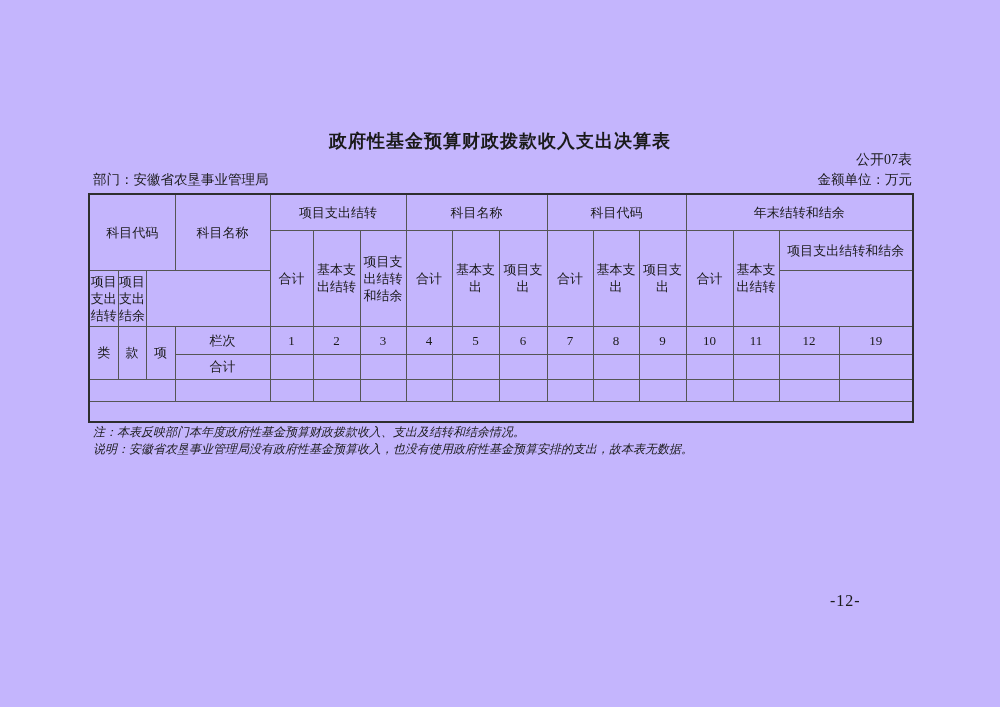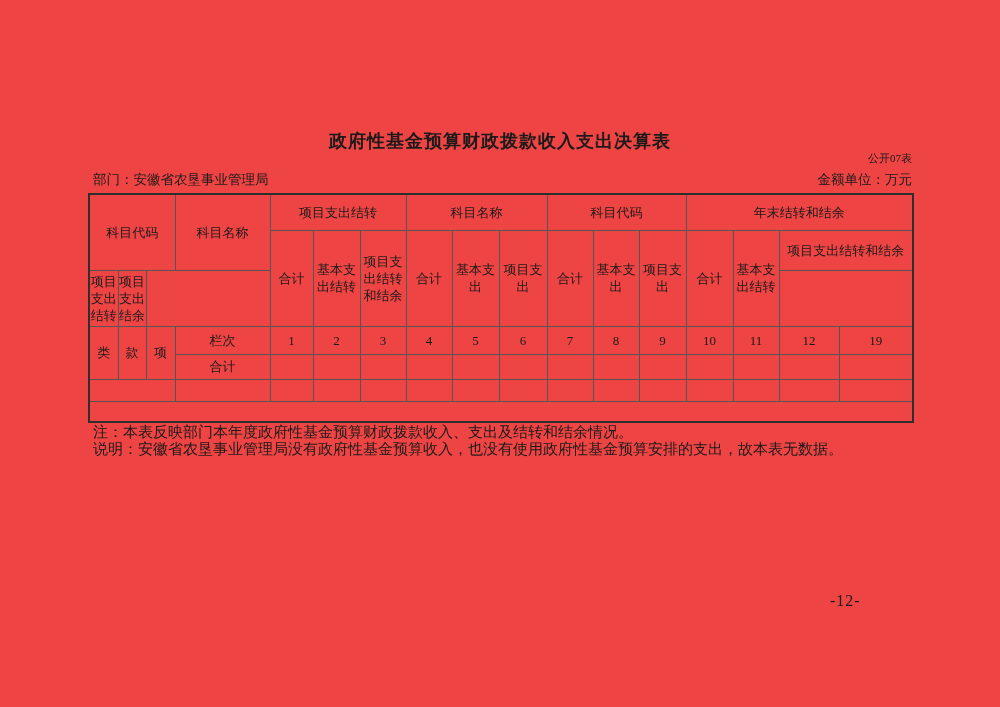--- a/index.html
+++ b/index.html
@@ -4,31 +4,31 @@
 <style>
   html, body { margin: 0; padding: 0; }
   body {
     width: 1000px; height: 707px;
     background: #ffffff;
     font-family: "Liberation Serif", serif;
     color: #1a1a1a;
     position: relative;
     overflow: hidden;
   }
-  .sheet { position: absolute; inset: 0; background: #ef4444; }
+  .sheet { position: absolute; inset: 0; background: #c4b5fd; }
 
   .title {
     position: absolute; top: 129px; left: 0; width: 1000px;
     text-align: center;
     font-family: "Liberation Sans", sans-serif;
     font-weight: bold; font-size: 18px; letter-spacing: 1px;
   }
   .form-code {
     position: absolute; top: 151px; right: 88px;
-    font-size: 11px;
+    font-size: 14px;
   }
   .meta-row {
     position: absolute; top: 171px; left: 93px; right: 88px;
     display: flex; justify-content: space-between;
     font-size: 13.5px;
   }
 
   table.budget {
     position: absolute; left: 88px; top: 193px;
     width: 824px;
@@ -53,21 +53,21 @@
   tr.rD  { height: 25px; }
   tr.rE  { height: 22px; }
   tr.rF  { height: 21px; }
 
   td.wrap2  { padding: 0 9px; }
   td.wrap12 { padding: 0 10px; font-family: Liberation Serif, serif; }
   td.wrap13 { padding: 0 16px; }
 
   .notes {
     position: absolute; left: 93px; top: 424px; right: 76px;
-    font-size: 15px; line-height: 16.5px;
+    font-size: 12px; line-height: 16.5px; font-style: italic;
   }
   .page-number {
     position: absolute; left: 830px; top: 592px;
     font-size: 16px; letter-spacing: 1px;
   }
 </style>
 </head>
 <body>
 
 <div class="sheet">

